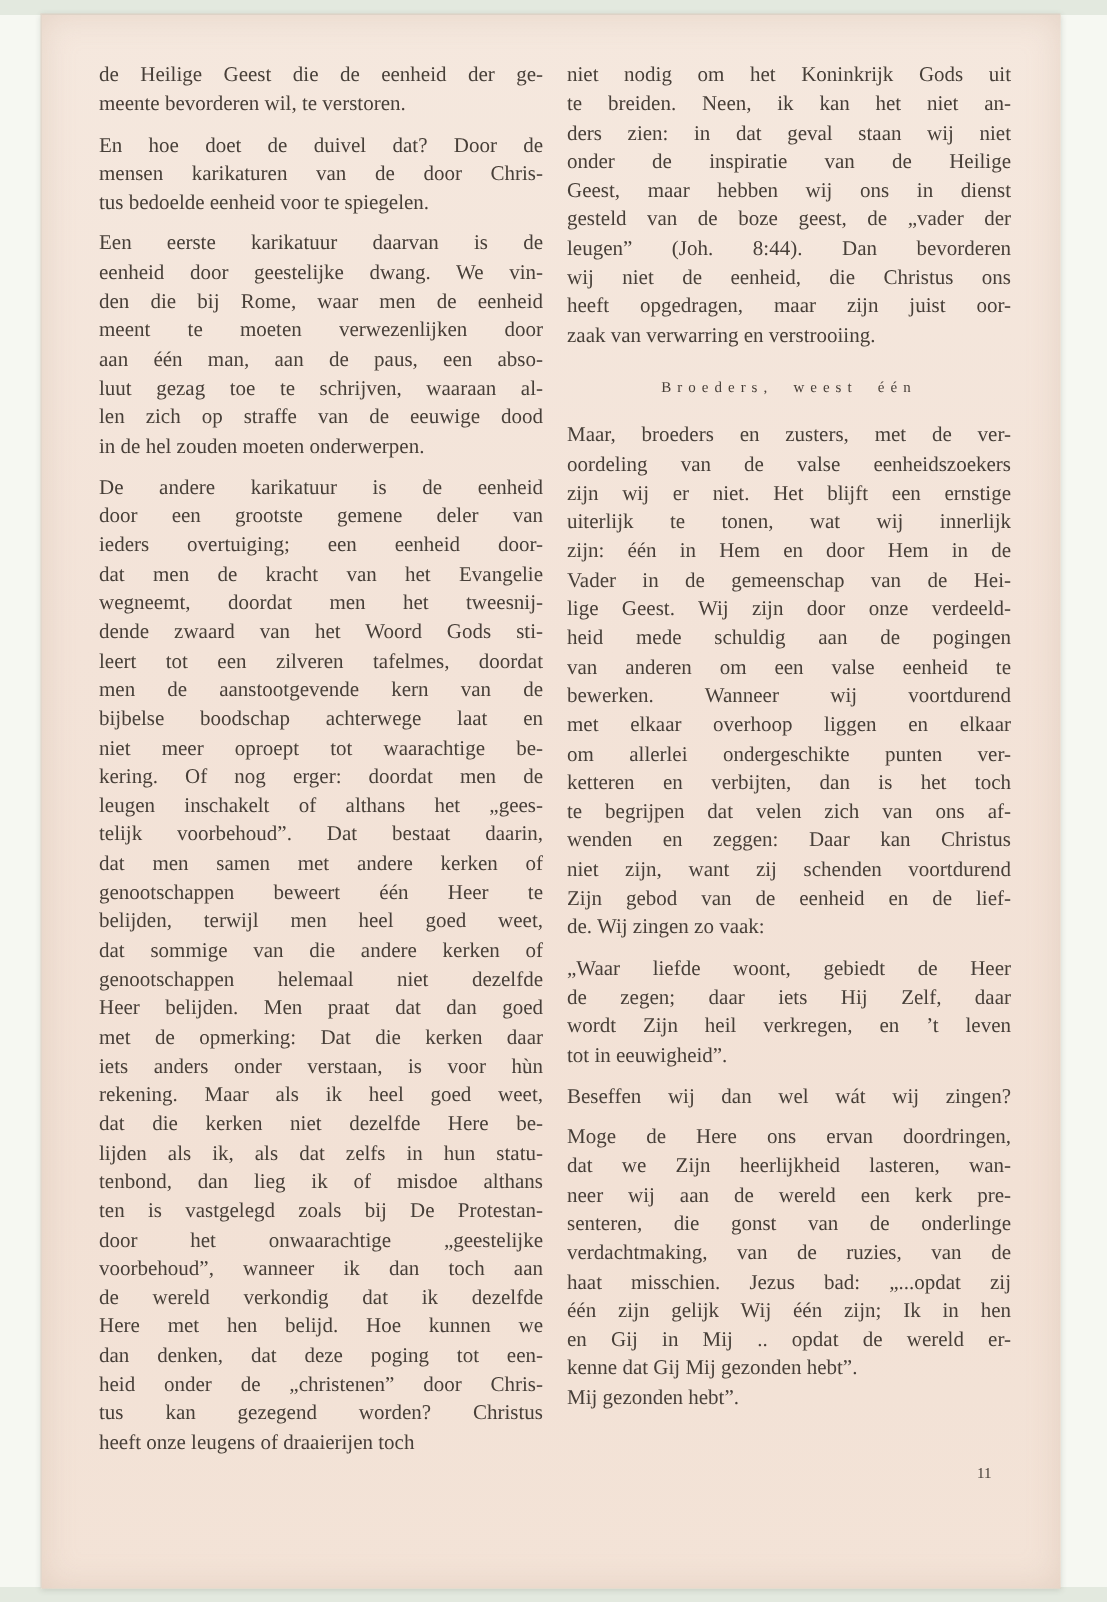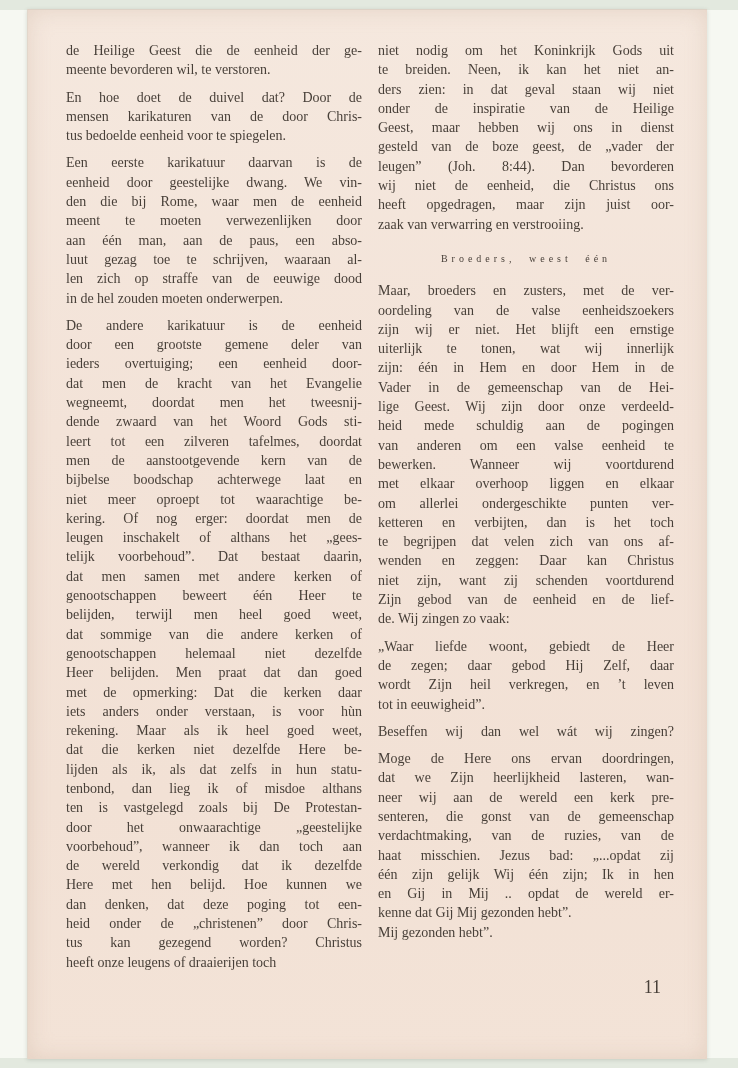--- a/index.html
+++ b/index.html
@@ -48,21 +48,21 @@
     font-size: 10px;
     line-height: 19.3px;
     color: var(--ink, #473f38);
     text-align: center;
     letter-spacing: 4px;
     word-spacing: 7px;
     margin: 15px 0 13px 0;
   }
   .page-number {
     position: absolute; top: 967px; right: 46px;
-    font-size: 18px; color: var(--ink, #473f38);
+    font-size: 10px; color: var(--ink, #473f38);
   }
 </style>
 </head>
 <body>
 
 <div class="edge-top"></div>
 <div class="edge-bottom"></div>
 
 <div class="paper">
   <div class="columns">
@@ -152,32 +152,32 @@
           <div class="line">om allerlei ondergeschikte punten ver-</div>
           <div class="line">ketteren en verbijten, dan is het toch</div>
           <div class="line">te begrijpen dat velen zich van ons af-</div>
           <div class="line">wenden en zeggen: Daar kan Christus</div>
           <div class="line">niet zijn, want zij schenden voortdurend</div>
           <div class="line">Zijn gebod van de eenheid en de lief-</div>
           <div class="line last">de. Wij zingen zo vaak:</div>
         </div>
         <div class="paragraph">
           <div class="line">„Waar liefde woont, gebiedt de Heer</div>
-          <div class="line">de zegen; daar gebod Hij Zelf, daar</div>
+          <div class="line">de zegen; daar iets Hij Zelf, daar</div>
           <div class="line">wordt Zijn heil verkregen, en ’t leven</div>
           <div class="line last">tot in eeuwigheid”.</div>
         </div>
         <div class="paragraph">
           <div class="line">Beseffen wij dan wel wát wij zingen?</div>
         </div>
         <div class="paragraph">
           <div class="line">Moge de Here ons ervan doordringen,</div>
           <div class="line">dat we Zijn heerlijkheid lasteren, wan-</div>
           <div class="line">neer wij aan de wereld een kerk pre-</div>
-          <div class="line">senteren, die gonst van de gemeenschap</div>
+          <div class="line">senteren, die gonst van de onderlinge</div>
           <div class="line">verdachtmaking, van de ruzies, van de</div>
           <div class="line">haat misschien. Jezus bad: „...opdat zij</div>
           <div class="line">één zijn gelijk Wij één zijn; Ik in hen</div>
           <div class="line">en Gij in Mij .. opdat de wereld er-</div>
           <div class="line last">kenne dat Gij Mij gezonden hebt”.</div>
           <div class="line last">Mij gezonden hebt”.</div>
         </div>
       </div>
   </div>
   <div class="page-number">11</div>

